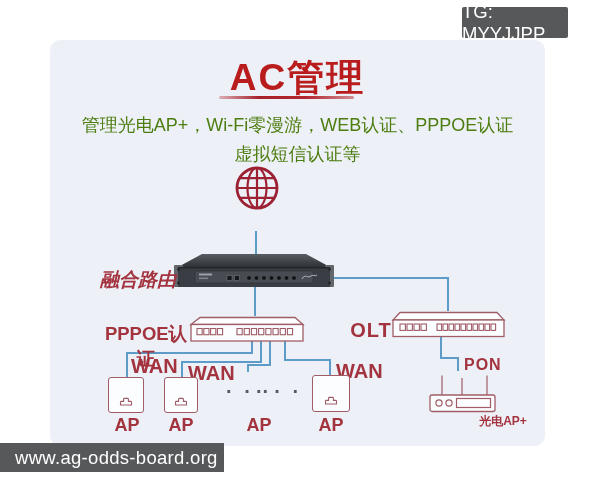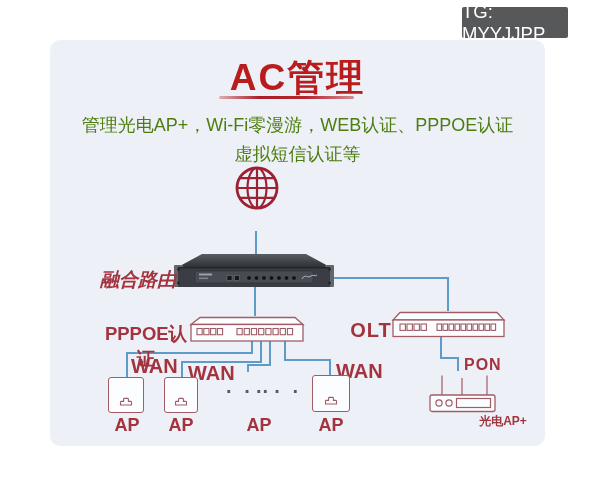--- a/index.html
+++ b/index.html
@@ -194,14 +194,15 @@
       <path d="M59,3.5 V23" stroke-width="1.2"></path>
       <rect x="2" y="23" width="65" height="16.5" rx="2" stroke-width="1.3" fill="#fbfdff"></rect>
       <circle cx="11" cy="31" r="3.1" stroke-width="1.2"></circle>
       <circle cx="21" cy="31" r="3.1" stroke-width="1.2"></circle>
       <rect x="28.5" y="26.5" width="34" height="9" stroke-width="1.2"></rect>
     </g>
   </svg>
   <div class="net-label lab-optical">光电AP+</div>
 
   <div class="wm wm-top">TG: MYYJJPP</div>
+  <div class="wm wm-bottom">www.ag-odds-board.org</div>
 
 </div>
 
 </body></html>

